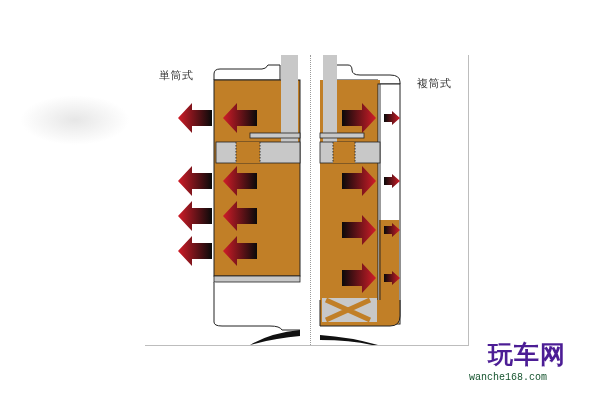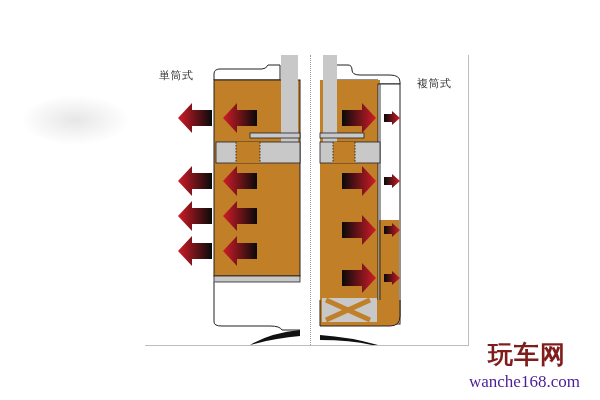--- a/index.html
+++ b/index.html
@@ -4,22 +4,22 @@
   <style>
     html, body { margin:0; padding:0; }
     body { width:600px; height:400px; background:#ffffff; position:relative; overflow:hidden; font-family:"DejaVu Sans", sans-serif; }
     .blur-blob { position:absolute; left:20px; top:95px; width:110px; height:50px; border-radius:50%; background:radial-gradient(ellipse at center, rgba(210,210,210,0.55), rgba(255,255,255,0) 70%); }
     .frame { position:absolute; left:145px; top:55px; width:323px; height:290px; border-right:1px solid #bdbdbd; border-bottom:1px solid #bdbdbd; }
     .label { position:absolute; font-size:11px; color:#333; letter-spacing:0.5px; }
     .label.mono { left:159px; top:68px; }
     .label.twin { left:417px; top:76px; }
     .divider { position:absolute; left:310px; top:55px; height:290px; border-left:1px dotted #9a9a9a; }
     svg.diagram { position:absolute; left:0; top:0; }
-    .brand { position:absolute; left:488px; top:338px; font-size:25px; font-weight:bold; color:#7f1d1d; letter-spacing:1px; }
-    .brand-url { position:absolute; left:469px; top:372px; font-size:17px; color:#4c1d95; font-family:Liberation Serif, serif; }
+    .brand { position:absolute; left:488px; top:338px; font-size:25px; font-weight:bold; color:#4c1d95; letter-spacing:1px; }
+    .brand-url { position:absolute; left:469px; top:372px; font-size:10px; color:#14532d; font-family:Liberation Mono, monospace; }
   </style>
 </head>
 <body>
 
 <div class="blur-blob"></div>
 <div class="frame"></div>
 <div class="divider"></div>
 
 <div class="label mono">単筒式</div>
 <div class="label twin">複筒式</div>

